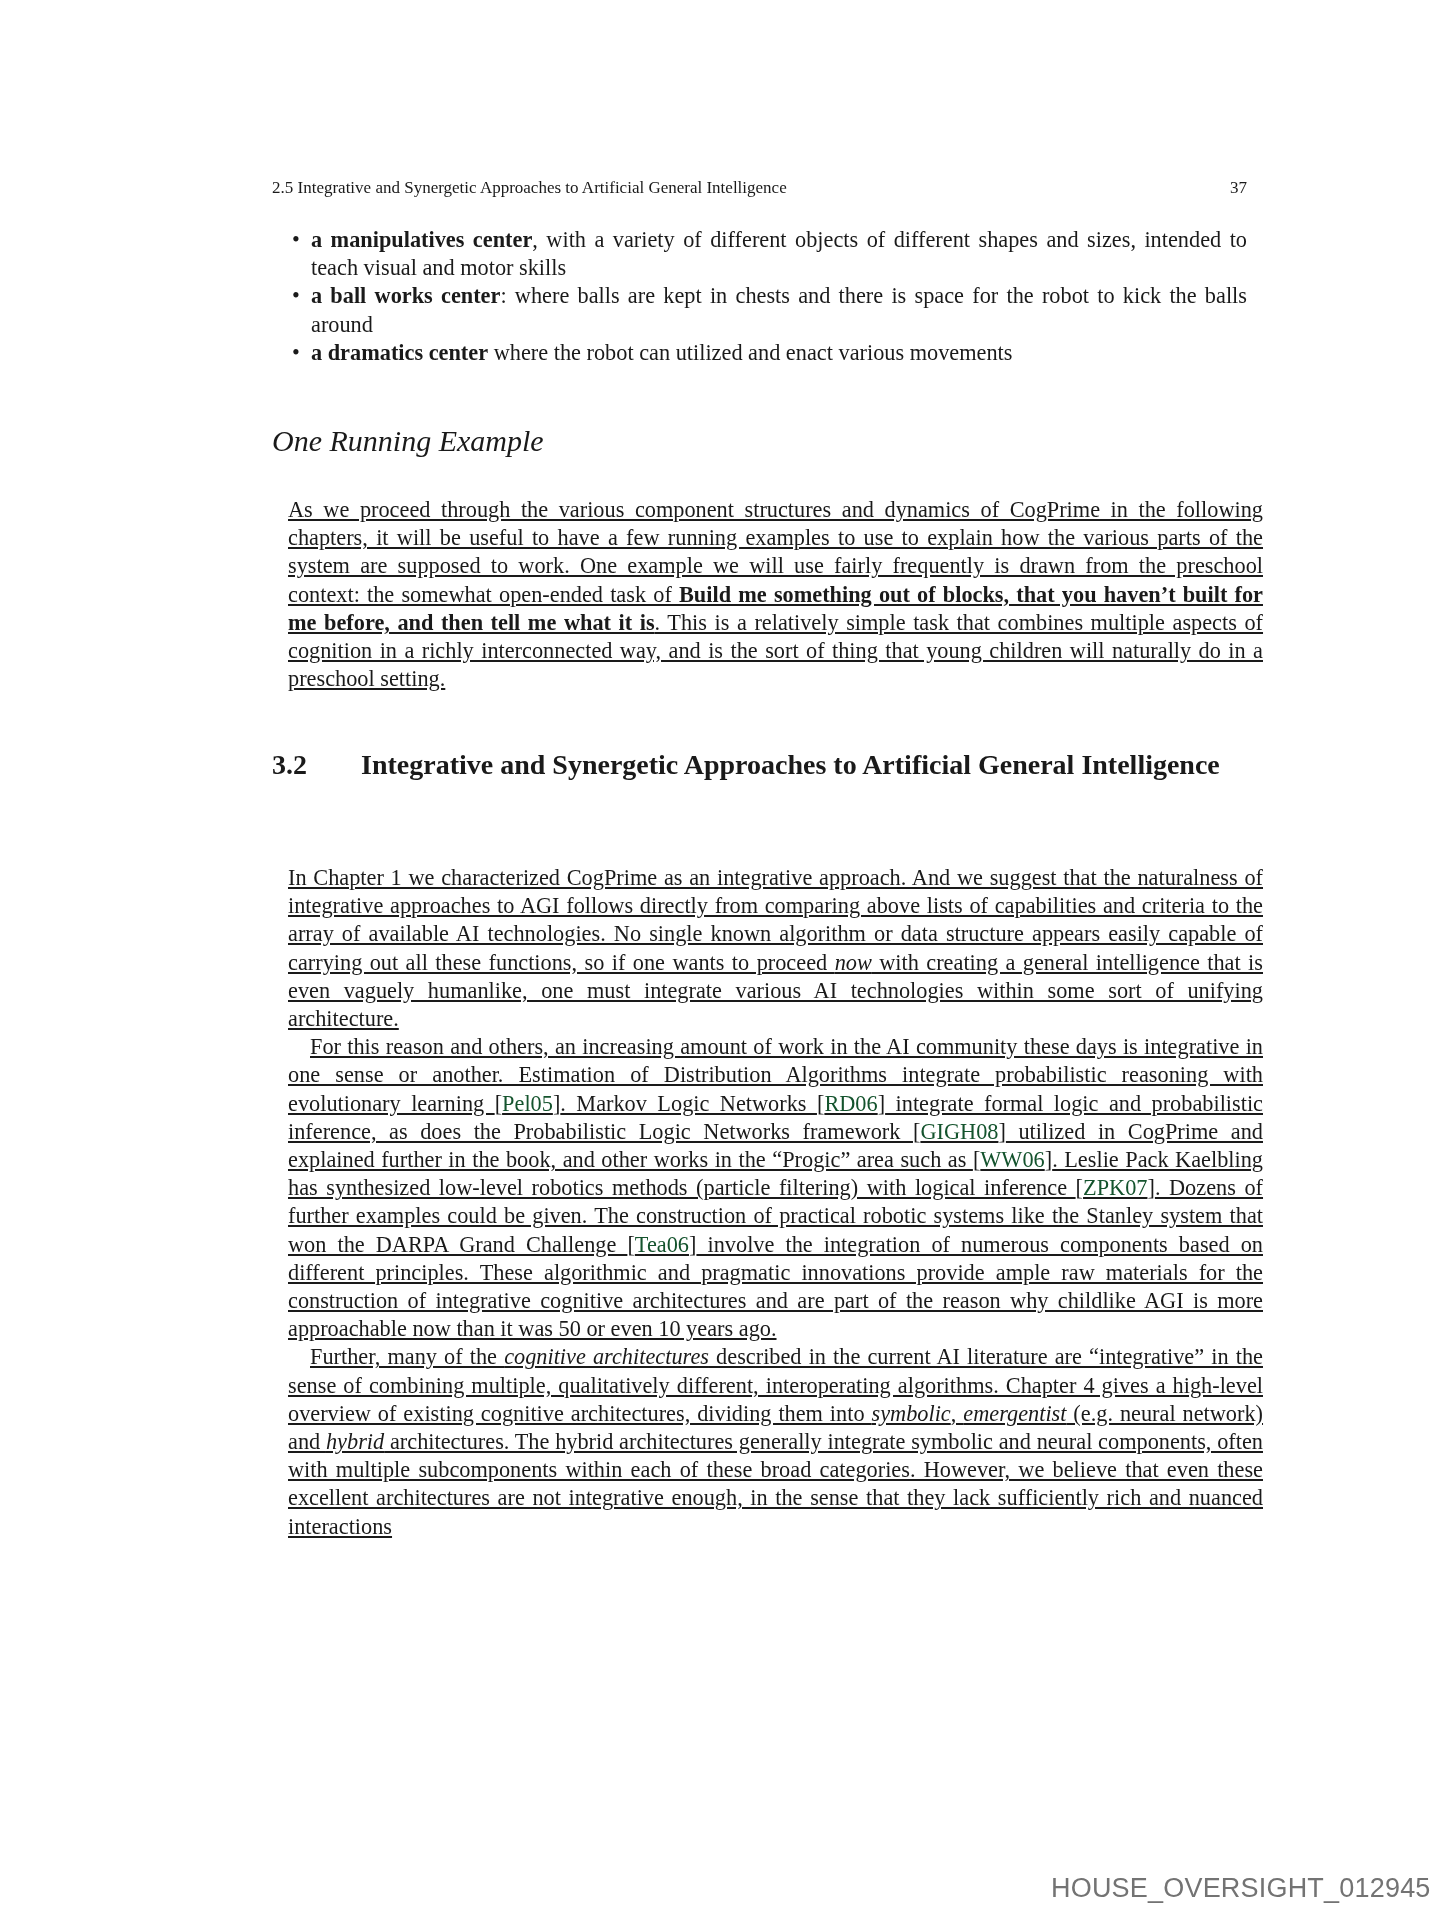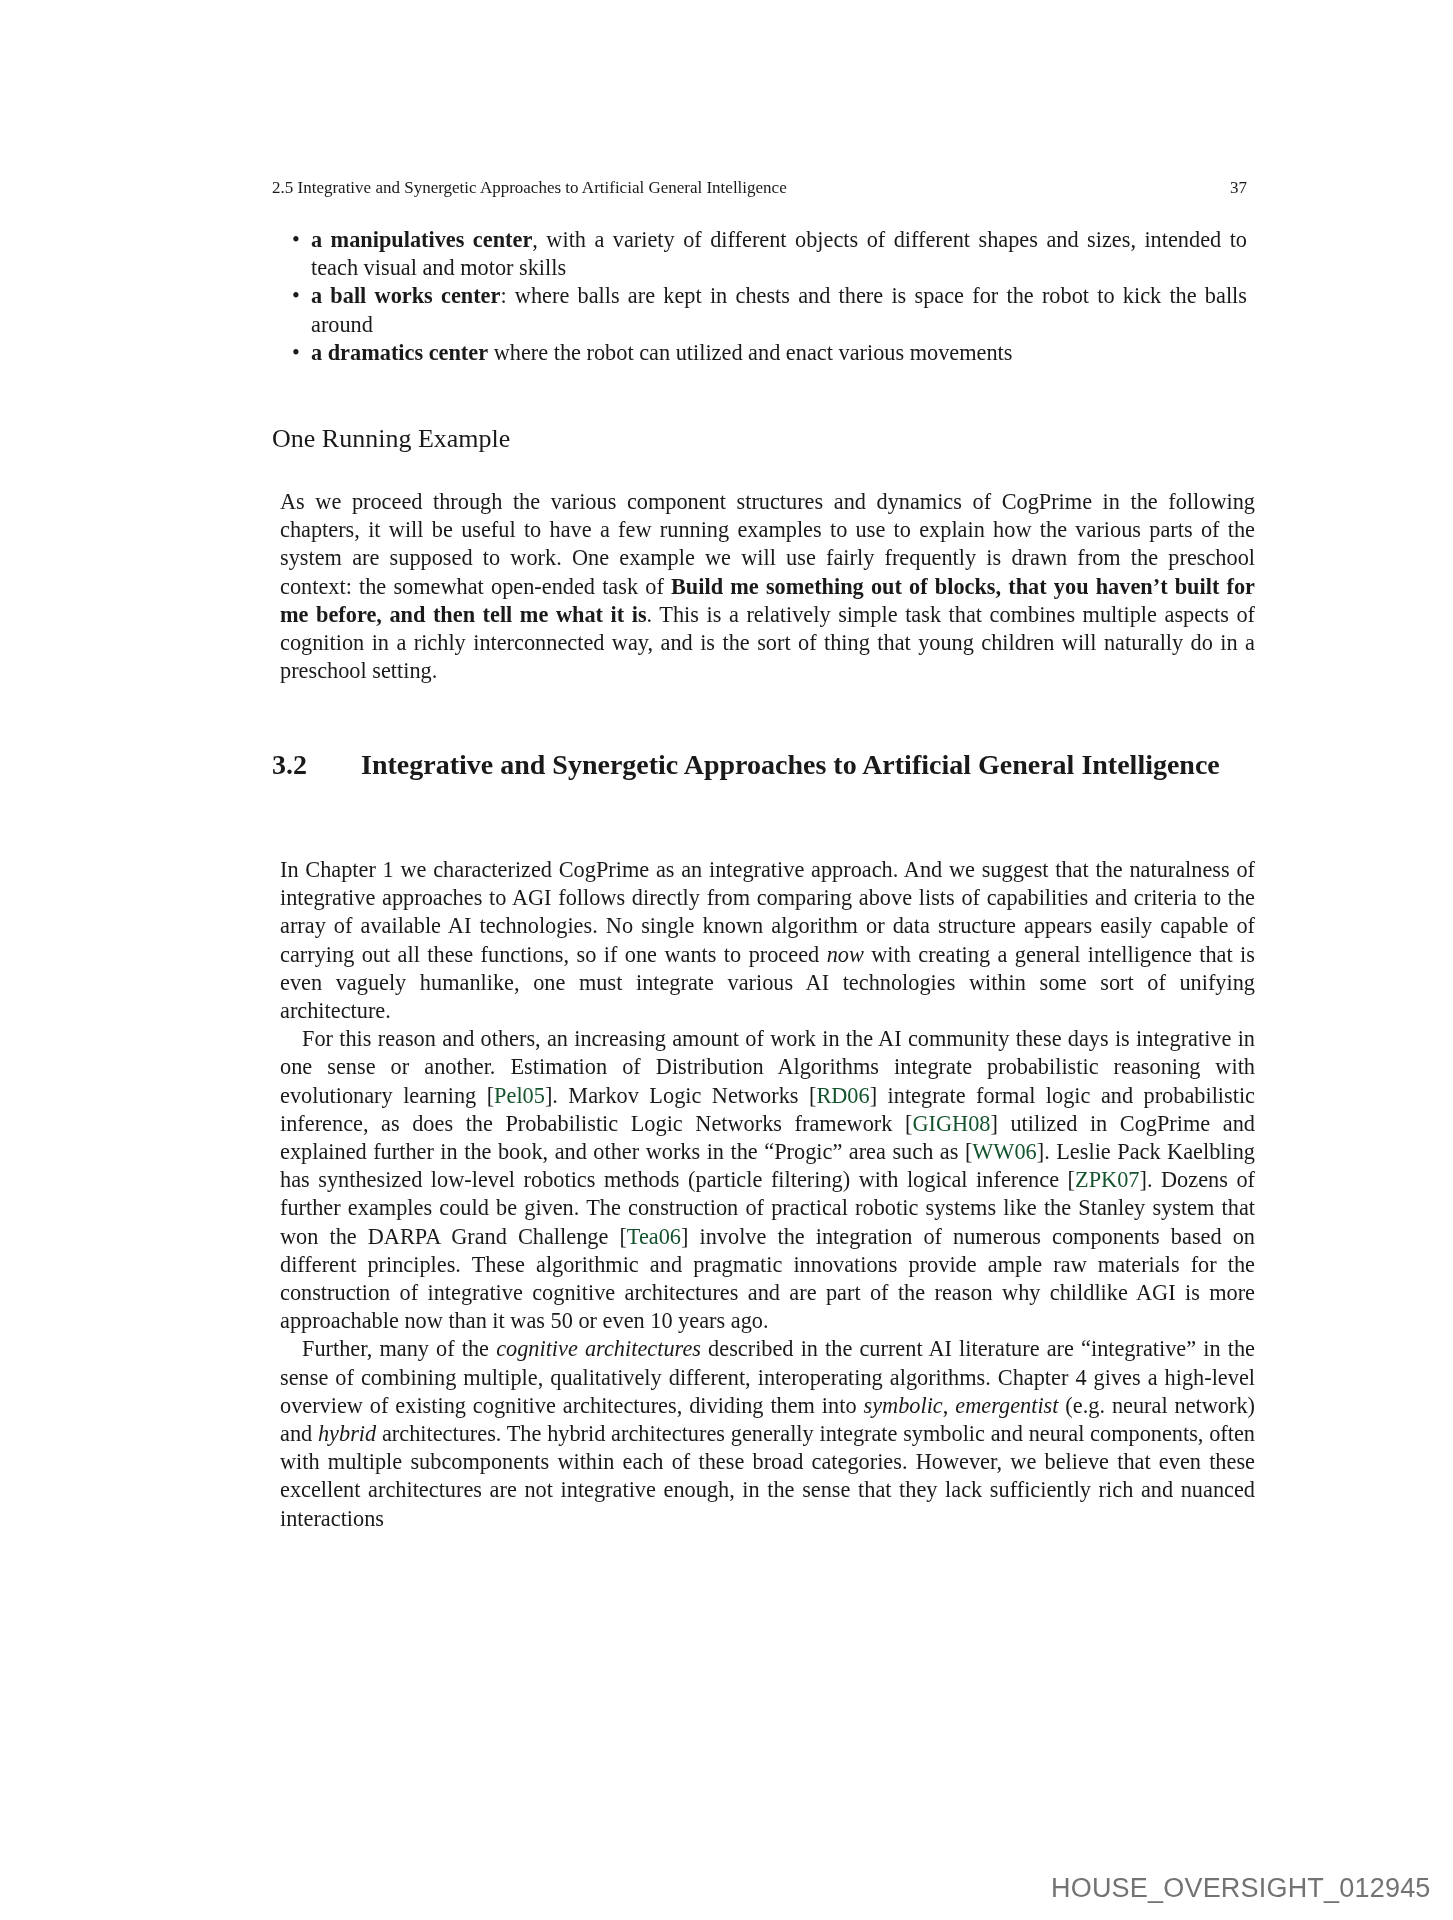--- a/index.html
+++ b/index.html
@@ -1,25 +1,25 @@
 <!DOCTYPE html>
 <html><head>
 <meta charset="utf-8">
 <style>
   html, body { margin: 0; padding: 0; background: #ffffff; }
   body { width: 1453px; height: 1920px; position: relative; overflow: hidden;
          font-family: "Liberation Serif", "DejaVu Serif", serif; color: #1a1a1a; }
   .col { position: absolute; left: 272px; width: 975px; }
   .running-head { top: 178px; font-size: 17px; display: flex; justify-content: space-between; }
-  .txt { font-size: 22.3px; line-height: 28.2px; text-align: justify; margin: 8px; }
+  .txt { font-size: 22.3px; line-height: 28.2px; text-align: justify; margin: 16px; text-decoration: underline; }
   ul.bullets { list-style: none; margin: 0; padding: 0; top: 226px; font-size: 22.3px; line-height: 28.2px; }
   ul.bullets li { position: relative; padding-left: 39px; text-align: justify; }
   ul.bullets li .dot { position: absolute; left: 20px; top: 0; }
   b { font-weight: bold; }
-  .subhead { top: 424px; font-size: 26px; }
+  .subhead { top: 424px; font-size: 30px; font-style: italic; }
   .para1 { top: 480px; }
   .sechead { top: 748px; font-size: 28px; font-weight: bold; line-height: 33px; }
   .sechead .num { display: inline-block; width: 53px; }
   .sechead .rest { display: inline-block; width: 880px; vertical-align: top; margin-left: 36px; }
   .body2 { top: 848px; }
   .body2 p { margin: 0; }
   .body2 p.indent { text-indent: 22px; }
   .cite { color: #14532d; }
   .stamp { position: absolute; left: 1051px; top: 1873px; font-family: "Liberation Sans", "DejaVu Sans", sans-serif; font-size: 27px; color: #737373; letter-spacing: 0.2px; }
 </style>

